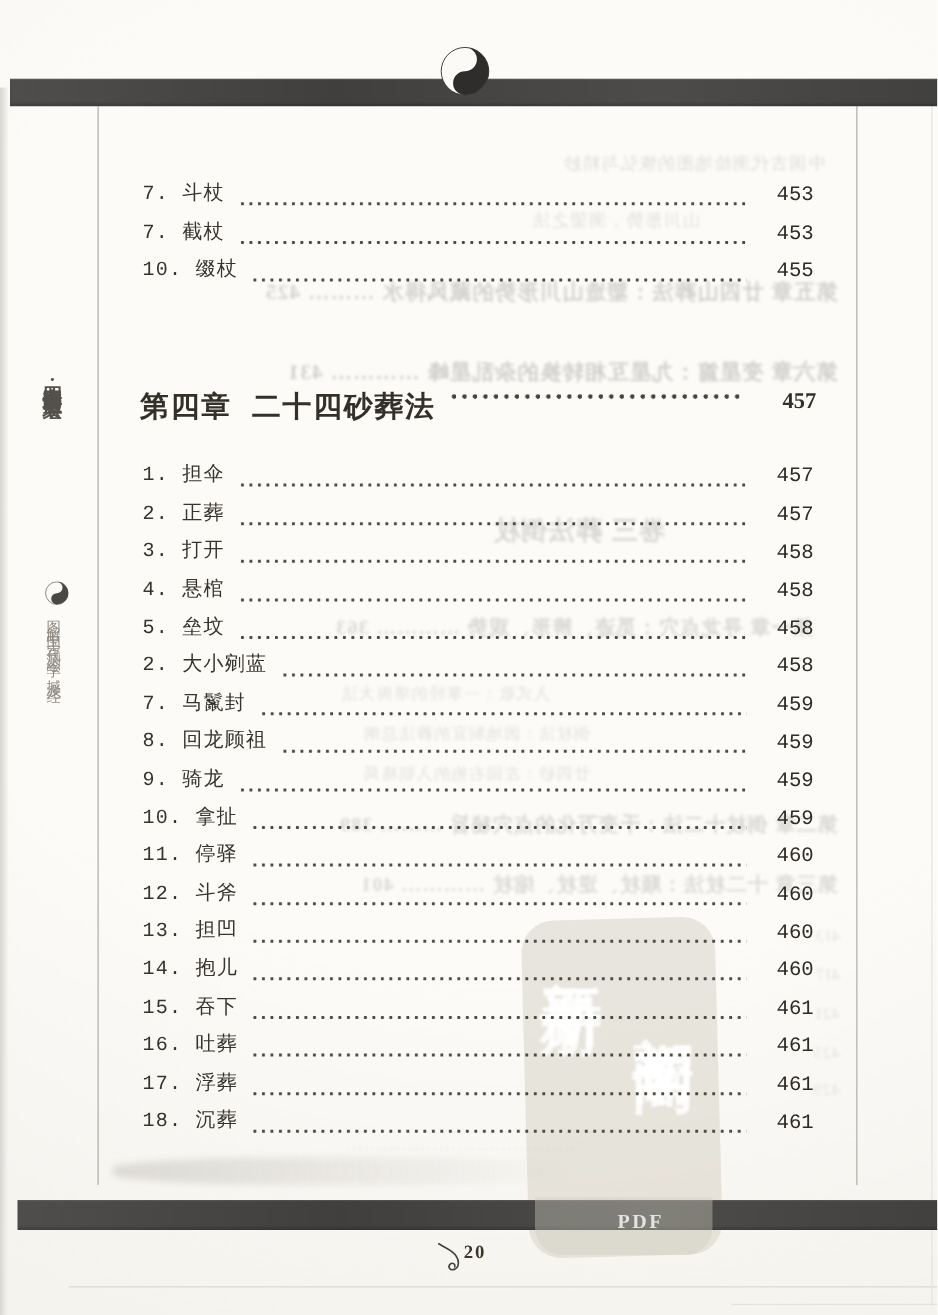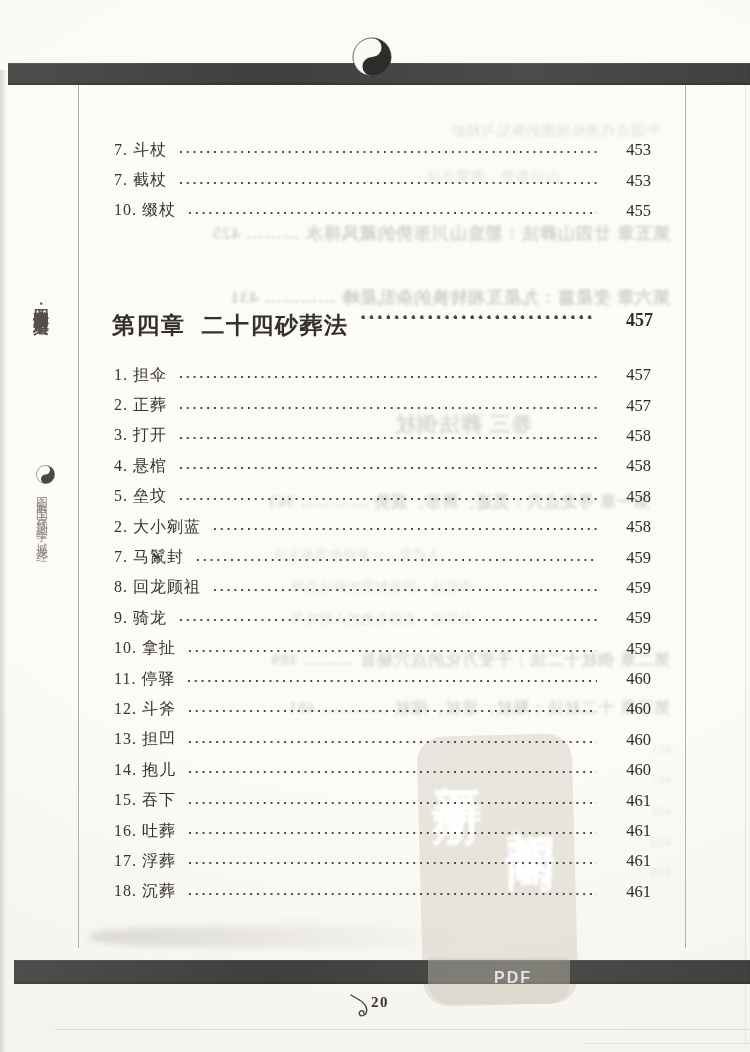--- a/index.html
+++ b/index.html
@@ -25,21 +25,21 @@
           font-size:15.5px;font-weight:bold;letter-spacing:.5px;color:#54504b;z-index:2;}
   .yy-side{position:absolute;left:36px;top:465px;z-index:2;}
   .spine2{position:absolute;left:34px;top:488px;height:225px;writing-mode:vertical-rl;
           font-size:11.5px;letter-spacing:4.2px;color:#8f8b84;z-index:2;}
   
   .content-box{position:absolute;left:78px;top:85px;width:606px;height:863px;
                border-left:1px solid #b3b0aa;border-right:1px solid #b3b0aa;z-index:2;}
   .sec{position:absolute;left:0;right:0;}
   .sec-a{top:50px;}
   .sec-b{top:275px;}
-  .toc-row{height:30.4px;display:flex;align-items:center;padding:0 34px 0 35px;}
+  .toc-row{height:30.4px;display:flex;align-items:flex-end;padding:0 34px 0 35px;font-family:Liberation Mono, monospace;}
   .toc-label{white-space:nowrap;font-size:16px;letter-spacing:1px;color:#37332d;}
   .leader{flex:1;height:4px;margin:4px 10px 0 12px;opacity:.92;
           background-image:radial-gradient(circle at 2px 2px,#3f3b35 1.15px,transparent 1.45px);
           background-size:6.8px 4px;background-repeat:repeat-x;}
   .toc-page{width:44px;text-align:right;font-size:16.5px;color:#2f2b26;}
   .chapter-row{position:absolute;top:225px;left:0;right:0;height:32px;display:flex;align-items:flex-start;
                padding:0 32px 0 33px;font-weight:bold;color:#332f29;}
   .ch-num{font-size:23px;letter-spacing:1.5px;margin-right:16px;white-space:nowrap;}
   .ch-title{font-size:23px;letter-spacing:1.5px;white-space:nowrap;}
   .leader-bold{height:5px;margin-top:5px;
@@ -55,21 +55,21 @@
          background:linear-gradient(90deg,rgba(150,146,138,.28),rgba(170,166,158,.14) 60%,rgba(170,166,158,0));}
   
   #seal-layer{position:absolute;inset:0;z-index:1;}
   .seal-bg{position:absolute;left:420px;top:735px;width:155px;height:270px;
            background:rgba(199,195,178,.38);border-radius:26px;transform:rotate(-1.5deg);}
   .seal-glyphs{position:absolute;writing-mode:vertical-rl;color:rgba(255,255,255,.85);
            filter:blur(1px);font-weight:bold;letter-spacing:7px;line-height:1;}
   .seal-bar-patch{position:absolute;left:428px;top:958px;width:142px;height:46px;z-index:4;
            background:rgba(208,204,189,.4);border-radius:0 0 22px 22px;}
   .seal-pdf{position:absolute;left:494px;top:969px;z-index:5;color:rgba(255,255,255,.78);
-           font-family:Liberation Sans, sans-serif;font-weight:bold;font-size:16px;
+           font-family:Liberation Serif, serif;font-weight:bold;font-size:16px;
            letter-spacing:2px;filter:blur(.6px);}
   
   .folio{position:absolute;left:350px;top:990px;width:70px;height:32px;z-index:5;}
   .folio-num{position:absolute;left:21px;top:4px;font-size:15px;letter-spacing:1.5px;color:#3b372f;font-weight:bold;}
   .folio svg{position:absolute;left:0;top:3px;}
 </style>
 </head>
 <body>
 
 <div id="page">

